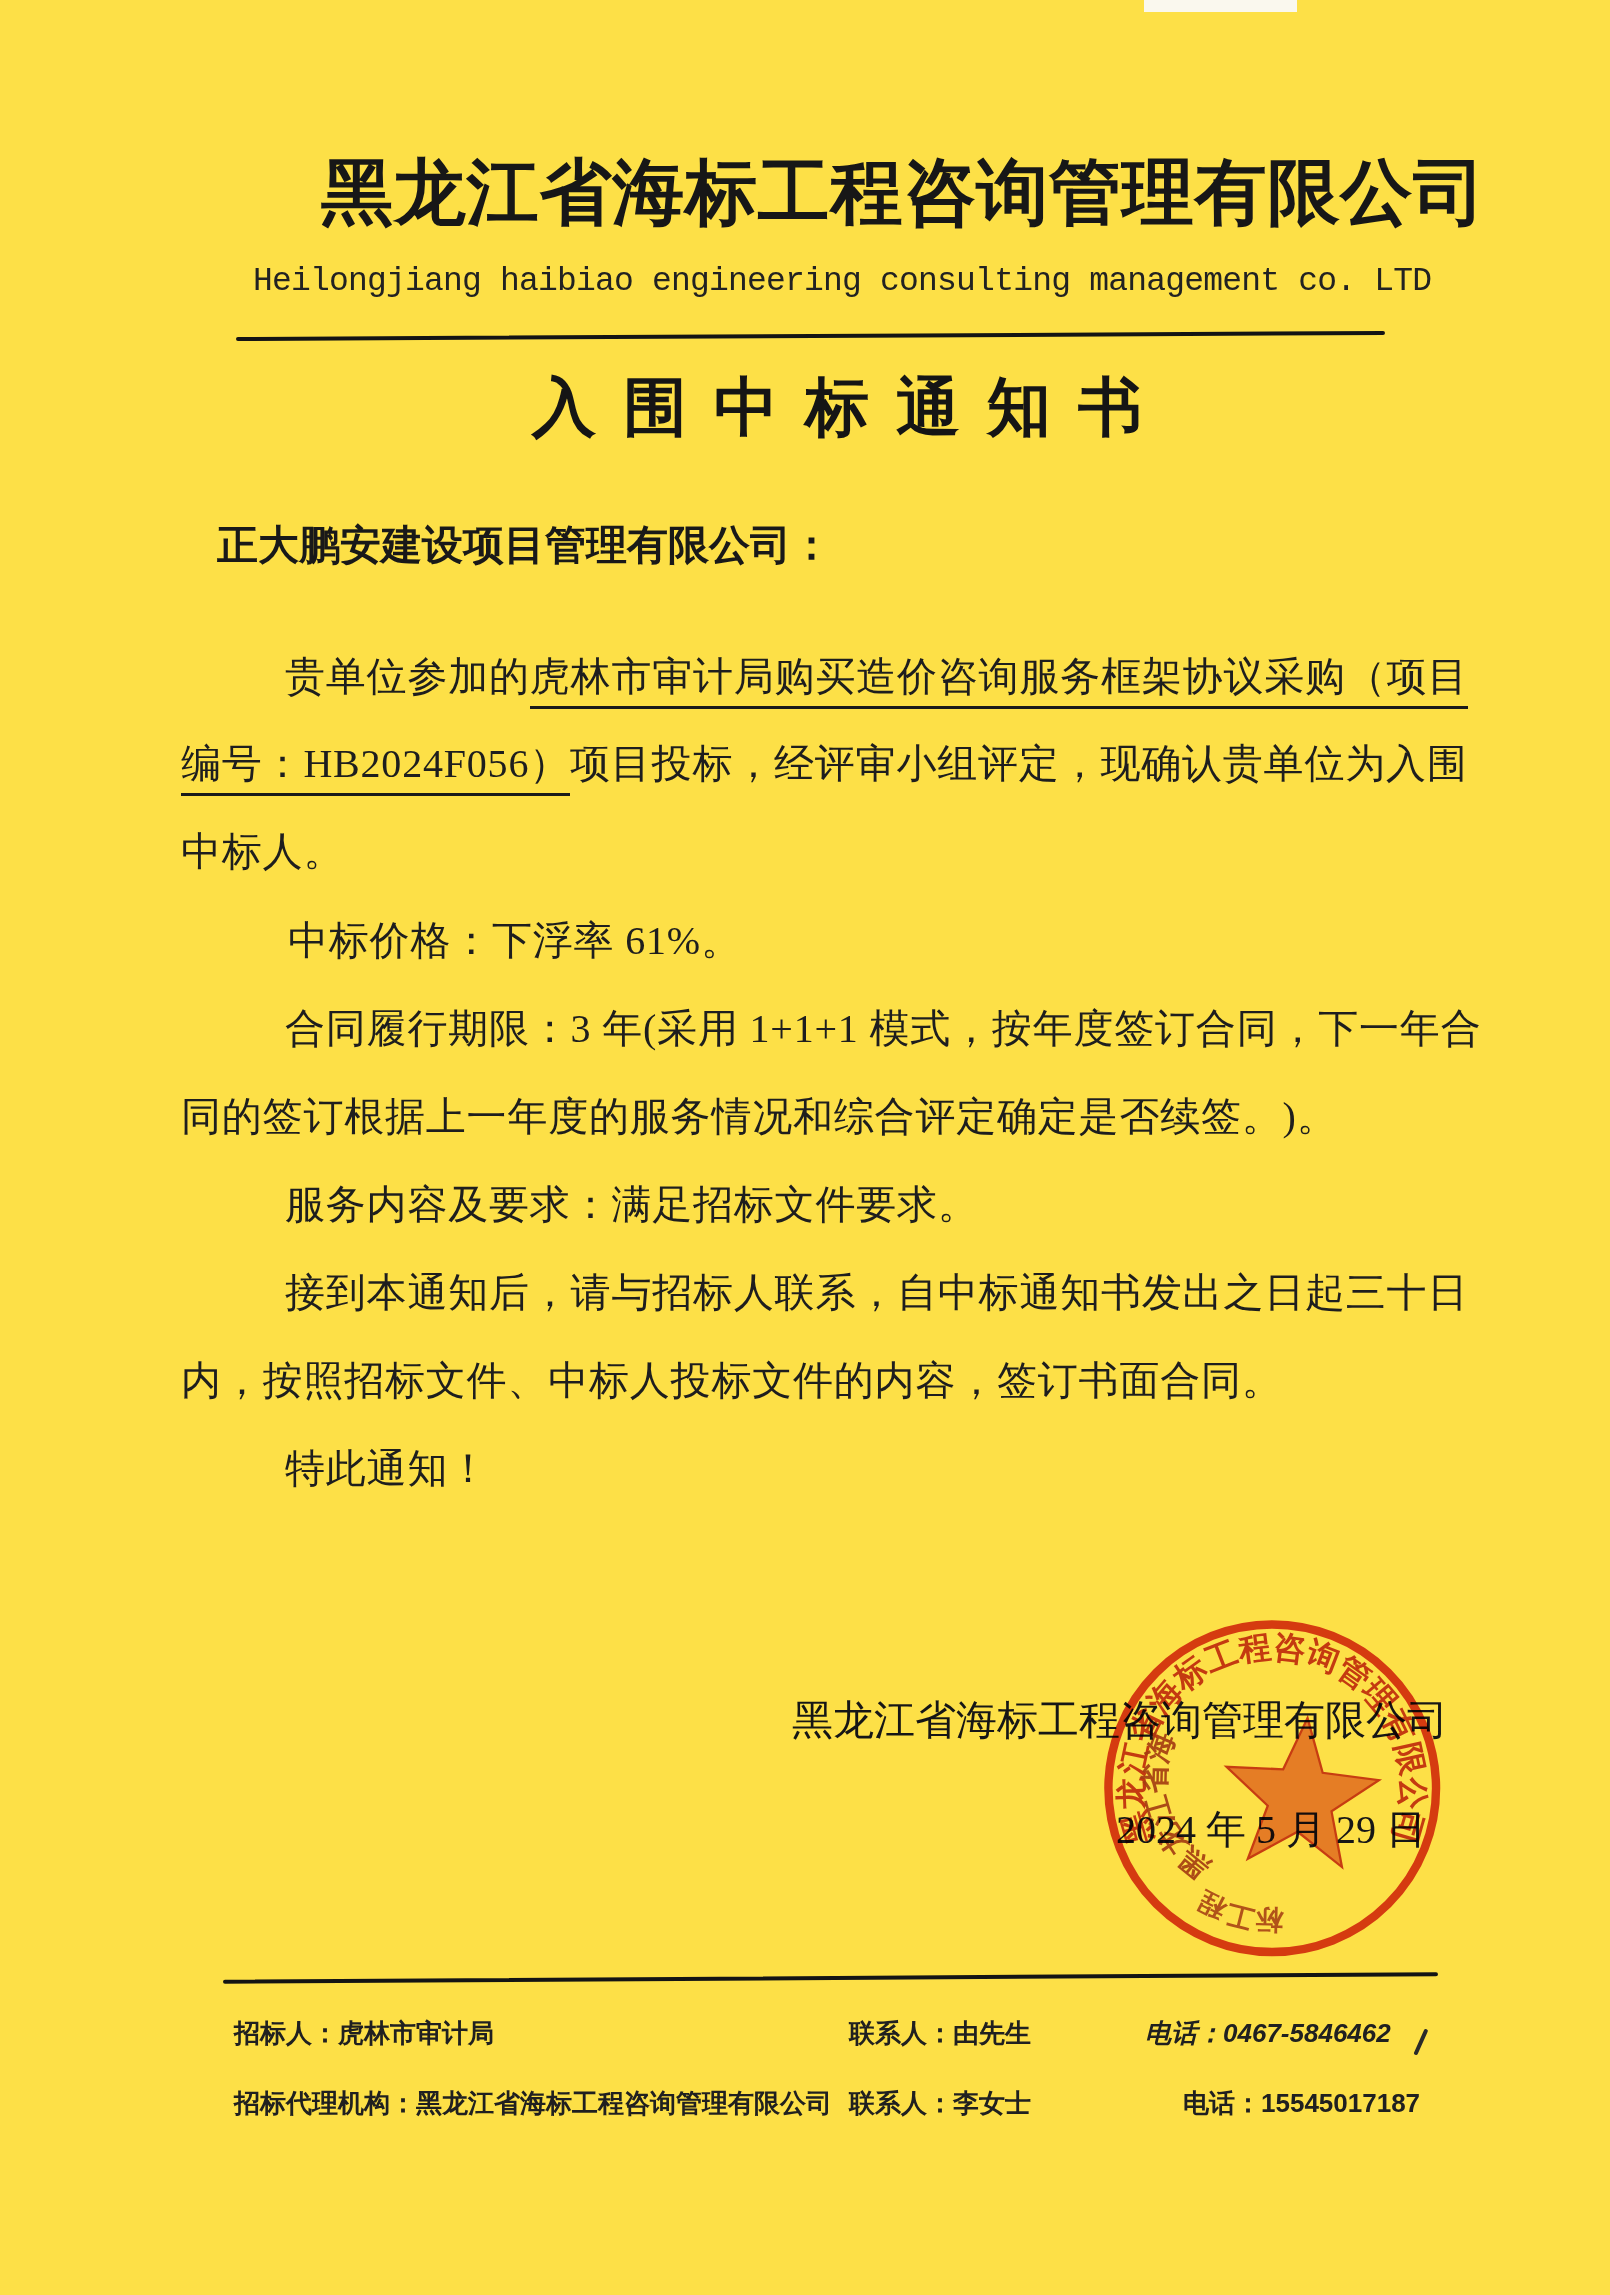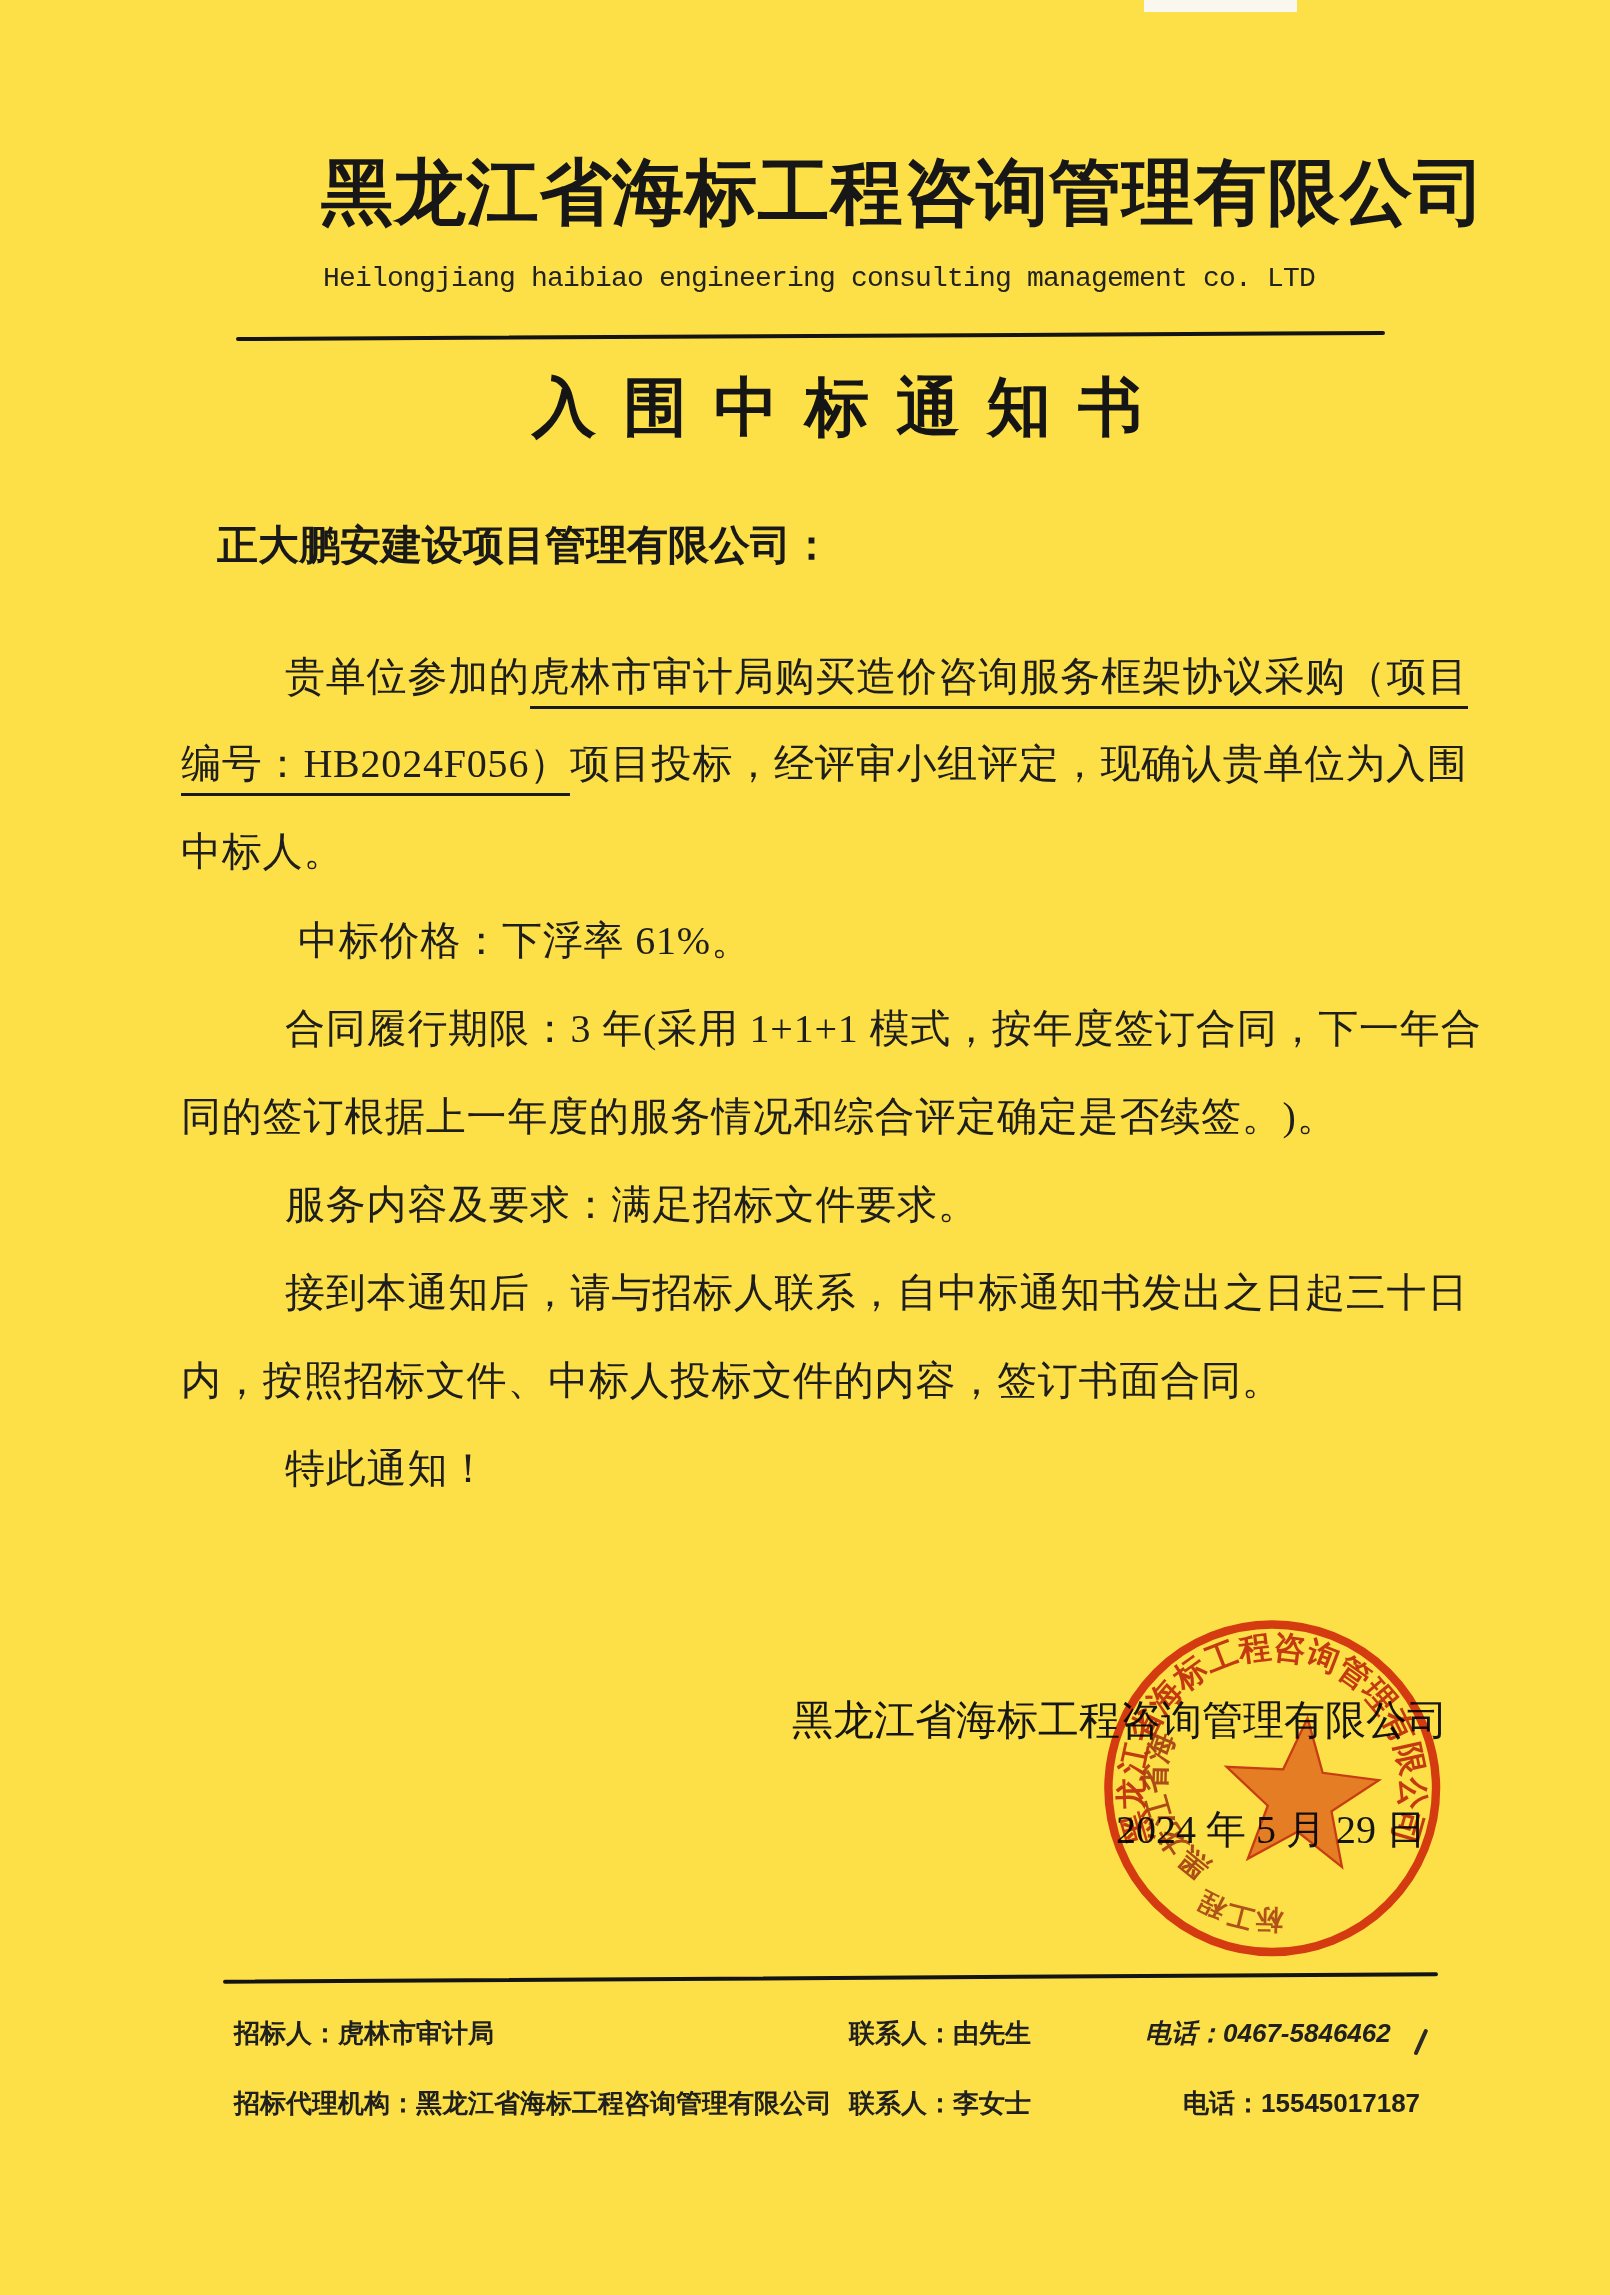--- a/index.html
+++ b/index.html
@@ -14,21 +14,21 @@
   .abs{position:absolute;line-height:1;white-space:nowrap;}
 
   .company-cn{
     top:157px;left:321px;width:1033px;
     font-size:72px;font-weight:bold;letter-spacing:0.8px;
     color:#171717;text-align:center;
   }
   .company-en{
     top:265px;left:253px;width:1132px;
     font-family:"Liberation Mono","DejaVu Sans Mono",monospace;
-    font-size:28px;letter-spacing:-0.8px;color:#222;text-align:center;
+    font-size:33px;letter-spacing:-0.8px;color:#222;text-align:center;
   }
   .rule{position:absolute;background:#141414;}
   .rule-top{top:334px;left:236px;width:1149px;height:3.8px;transform:rotate(-0.3deg);border-radius:2.3px;}
   .rule-bottom{top:1976px;left:223px;width:1215px;height:3.8px;transform:rotate(-0.35deg);border-radius:2.3px;}
 
   .doc-title{
     top:376px;left:505px;width:643px;
     font-size:64px;font-weight:bold;letter-spacing:27px;
     color:#151515;text-align:left;text-indent:27px;
   }
@@ -76,21 +76,21 @@
   <div class="abs addressee">正大鹏安建设项目管理有限公司：</div>
 
   <div class="abs bodyline" style="top:657px;left:285px;">
     <span>贵单位参加的</span><span class="u">虎林市审计局购买造价咨询服务框架协议采购（项目</span>
   </div>
   <div class="abs bodyline" style="top:744px;left:181px;">
     <span class="u">编号：HB2024F056）</span><span>项目投标，经评审小组评定，现确认贵单位为入围</span>
   </div>
   <div class="abs bodyline" style="top:832px;left:181px;">中标人。</div>
 
-  <div class="abs bodyline" style="top:921px;left:298px;">中标价格：下浮率 61%。</div>
+  <div class="abs bodyline" style="top:921px;left:288px;">中标价格：下浮率 61%。</div>
 
   <div class="abs bodyline" style="top:1009px;left:285px;">合同履行期限：3 年(采用 1+1+1 模式，按年度签订合同，下一年合</div>
   <div class="abs bodyline" style="top:1097px;left:181px;">同的签订根据上一年度的服务情况和综合评定确定是否续签。)。</div>
 
   <div class="abs bodyline" style="top:1185px;left:285px;">服务内容及要求：满足招标文件要求。</div>
 
   <div class="abs bodyline" style="top:1273px;left:285px;">接到本通知后，请与招标人联系，自中标通知书发出之日起三十日</div>
   <div class="abs bodyline" style="top:1361px;left:181px;">内，按照招标文件、中标人投标文件的内容，签订书面合同。</div>
 
   <div class="abs bodyline" style="top:1449px;left:285px;">特此通知！</div>

